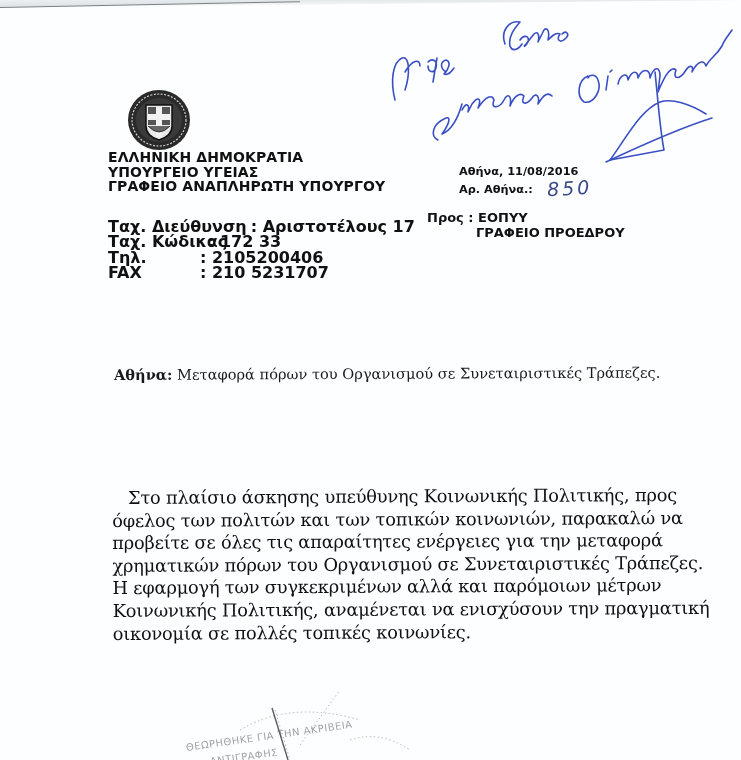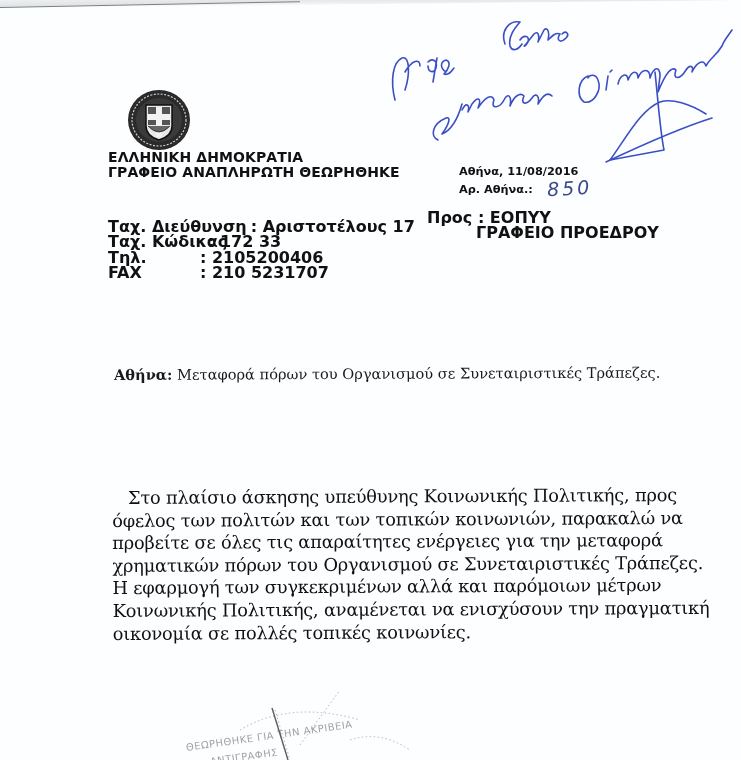--- a/index.html
+++ b/index.html
@@ -46,21 +46,21 @@
   }
   .protocol-num {
     font-family: "DejaVu Sans", sans-serif; font-weight: normal;
     font-size: 19px; color: #3a4a8a; letter-spacing: 3px;
     display: inline-block; transform: rotate(-3deg) translateY(2px);
     margin-left: 10px; font-style: italic;
   }
   .to-block {
     left: 427px; top: 210px;
     font-family: "DejaVu Sans", "Liberation Sans", sans-serif;
-    font-weight: bold; font-size: 16px; line-height: 15px; color: #111;
+    font-weight: bold; font-size: 13px; line-height: 15px; color: #111;
   }
   .to-block .l2 { padding-left: 49px; }
   .subject {
     left: 114px; top: 366px; font-size: 14.6px; white-space: nowrap;
     transform: rotate(-0.25deg); transform-origin: left center;
   }
   .subject b { font-weight: bold; }
   .body-text {
     left: 112px; top: 487px; width: 600px;
     font-size: 17.8px; line-height: 22.6px; color: #111;
@@ -93,21 +93,22 @@
     <path d="M20 17 H46 V38 Q46 48 33 52 Q20 48 20 38 Z" fill="#e8e8e8" stroke="#111" stroke-width="1.5"></path>
     <rect x="22" y="19" width="22" height="18" fill="#555"></rect>
     <rect x="30" y="19" width="6" height="30" fill="#f2f2f2"></rect>
     <rect x="22" y="26" width="22" height="6" fill="#f2f2f2"></rect>
     <path d="M22 38 Q33 50 44 38" fill="#666" stroke="#222" stroke-width="0.8"></path>
   </svg>
 </div>
 
 <div class="abs hdr">
   <div>ΕΛΛΗΝΙΚΗ ΔΗΜΟΚΡΑΤΙΑ</div>
-  <div>ΓΡΑΦΕΙΟ ΑΝΑΠΛΗΡΩΤΗ ΘΕΩΡΗΘΗΚΕ</div>
+  <div>ΥΠΟΥΡΓΕΙΟ ΥΓΕΙΑΣ</div>
+  <div>ΓΡΑΦΕΙΟ ΑΝΑΠΛΗΡΩΤΗ ΥΠΟΥΡΓΟΥ</div>
 </div>
 
 <div class="abs contact">
   <div class="row first">
     <span class="lbl">Ταχ. Διεύθυνση</span>
     <span class="val">: Αριστοτέλους 17</span>
   </div>
   <div class="row">
     <span class="lbl" style="width:100px">Ταχ. Κώδικας</span>
     <span class="val">: 172 33</span>

